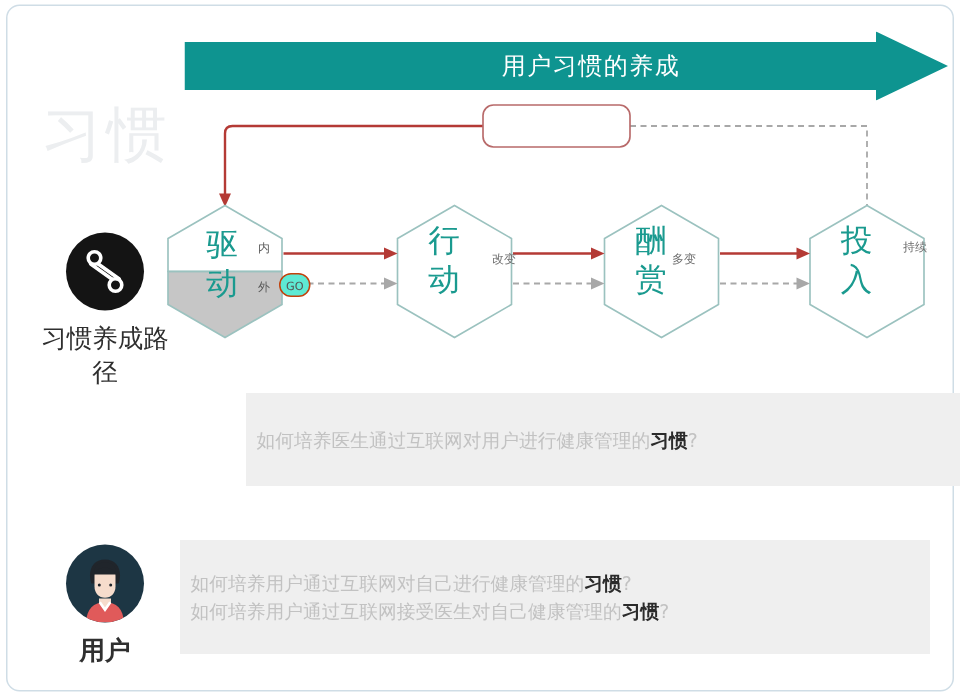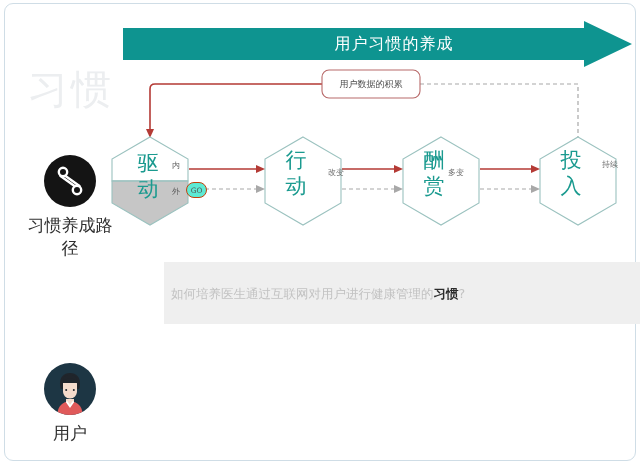--- a/index.html
+++ b/index.html
@@ -228,21 +228,20 @@
     <line x1="205" y1="189" x2="258" y2="189" stroke="#a8a8a8" stroke-width="1.2" stroke-dasharray="4,3"></line>
     <path d="M265,189 L256,185 L256,193 Z" fill="#a8a8a8"></path>
 
     <line x1="342" y1="189" x2="396" y2="189" stroke="#a8a8a8" stroke-width="1.2" stroke-dasharray="4,3"></line>
     <path d="M403,189 L394,185 L394,193 Z" fill="#a8a8a8"></path>
 
     <line x1="480" y1="189" x2="533" y2="189" stroke="#a8a8a8" stroke-width="1.2" stroke-dasharray="4,3"></line>
     <path d="M540,189 L531,185 L531,193 Z" fill="#a8a8a8"></path>
   </svg>
 
-  <div id="callout-label">用户数据的积累</div>
 
   <div class="hex-main" style="left:125px; top:152px;">驱</div>
   <div class="hex-main" style="left:125px; top:178px;">动</div>
   <div class="hex-tag" style="left:172px; top:160px;">内</div>
   <div class="hex-tag" style="left:172px; top:186px;">外</div>
   <div id="go-badge">GO</div>
 
   <div class="hex-main" style="left:273px; top:149px;">行</div>
   <div class="hex-main" style="left:273px; top:175px;">动</div>
   <div class="hex-sub" style="left:320px; top:168px;">改变</div>
@@ -262,21 +261,21 @@
         <circle cx="33" cy="35" r="4.2" fill="none" stroke="#ffffff" stroke-width="2.4"></circle>
         <path d="M21.5,21 L35.5,31" stroke="#ffffff" stroke-width="2.4" stroke-linecap="round" fill="none"></path>
         <path d="M16.5,21 L30.5,31" stroke="#ffffff" stroke-width="2.4" stroke-linecap="round" fill="none"></path>
         <path d="M33,30.8 A4.2,4.2 0 0 1 35.5,31" stroke="#ffffff" stroke-width="2.4" fill="none"></path>
       </svg>
     </div>
     <div class="caption">习惯养成路径</div>
   </div>
 
 
-  <div class="actor" style="left:20px; top:363px;">
+  <div class="actor" style="left:20px; top:363px;font-weight:bold;">
     <div class="avatar" style="background:#1d3644;">
       <svg width="52" height="52" viewBox="0 0 52 52">
         <path d="M26,10 C19.5,10 16,14.5 16,20.5 C16,24 17,26 17,26 L35,26 C35,26 36,24 36,20.5 C36,14.5 32.5,10 26,10 Z" fill="#20252b"></path>
         <path d="M19,20 L33,20 L33,28 C33,32.5 30,35.5 26,35.5 C22,35.5 19,32.5 19,28 Z" fill="#f6dccc"></path>
         <path d="M19,21 C19,17 22,15.5 26,15.5 C30,15.5 33,17 33,21 L33,18 C33,13.5 30,12 26,12 C22,12 19,13.5 19,18 Z" fill="#20252b"></path>
         <circle cx="22.2" cy="27" r="1" fill="#20252b"></circle>
         <circle cx="29.8" cy="27" r="1" fill="#20252b"></circle>
         <path d="M13.5,52 C13.5,43 18.5,38.5 26,38.5 C33.5,38.5 38.5,43 38.5,52 Z" fill="#e05a5a"></path>
         <path d="M22,38.8 L26,43 L30,38.8 L30,36 L22,36 Z" fill="#f6dccc"></path>
         <path d="M22.5,38.5 L26,43.5 L29.5,38.5" stroke="#ffffff" stroke-width="1.8" fill="none"></path>
@@ -284,14 +283,22 @@
     </div>
     <div class="caption">用户</div>
   </div>
 
   <div class="statement" style="top:262px; height:62px;margin-left:44px;">
     <div class="line">
       <span>如何培养医生通过互联网对用户进行健康管理的</span><b>习惯</b><span>?</span>
     </div>
   </div>
 
+  <div class="statement" style="top:360px; height:76px;">
+    <div class="line">
+      <span>如何培养用户通过互联网对自己进行健康管理的</span><b>习惯</b><span>?</span>
+    </div>
+    <div class="line">
+      <span>如何培养用户通过互联网接受医生对自己健康管理的</span><b>习惯</b><span>?</span>
+    </div>
+  </div>
 
 </div>
 
 </body></html>

